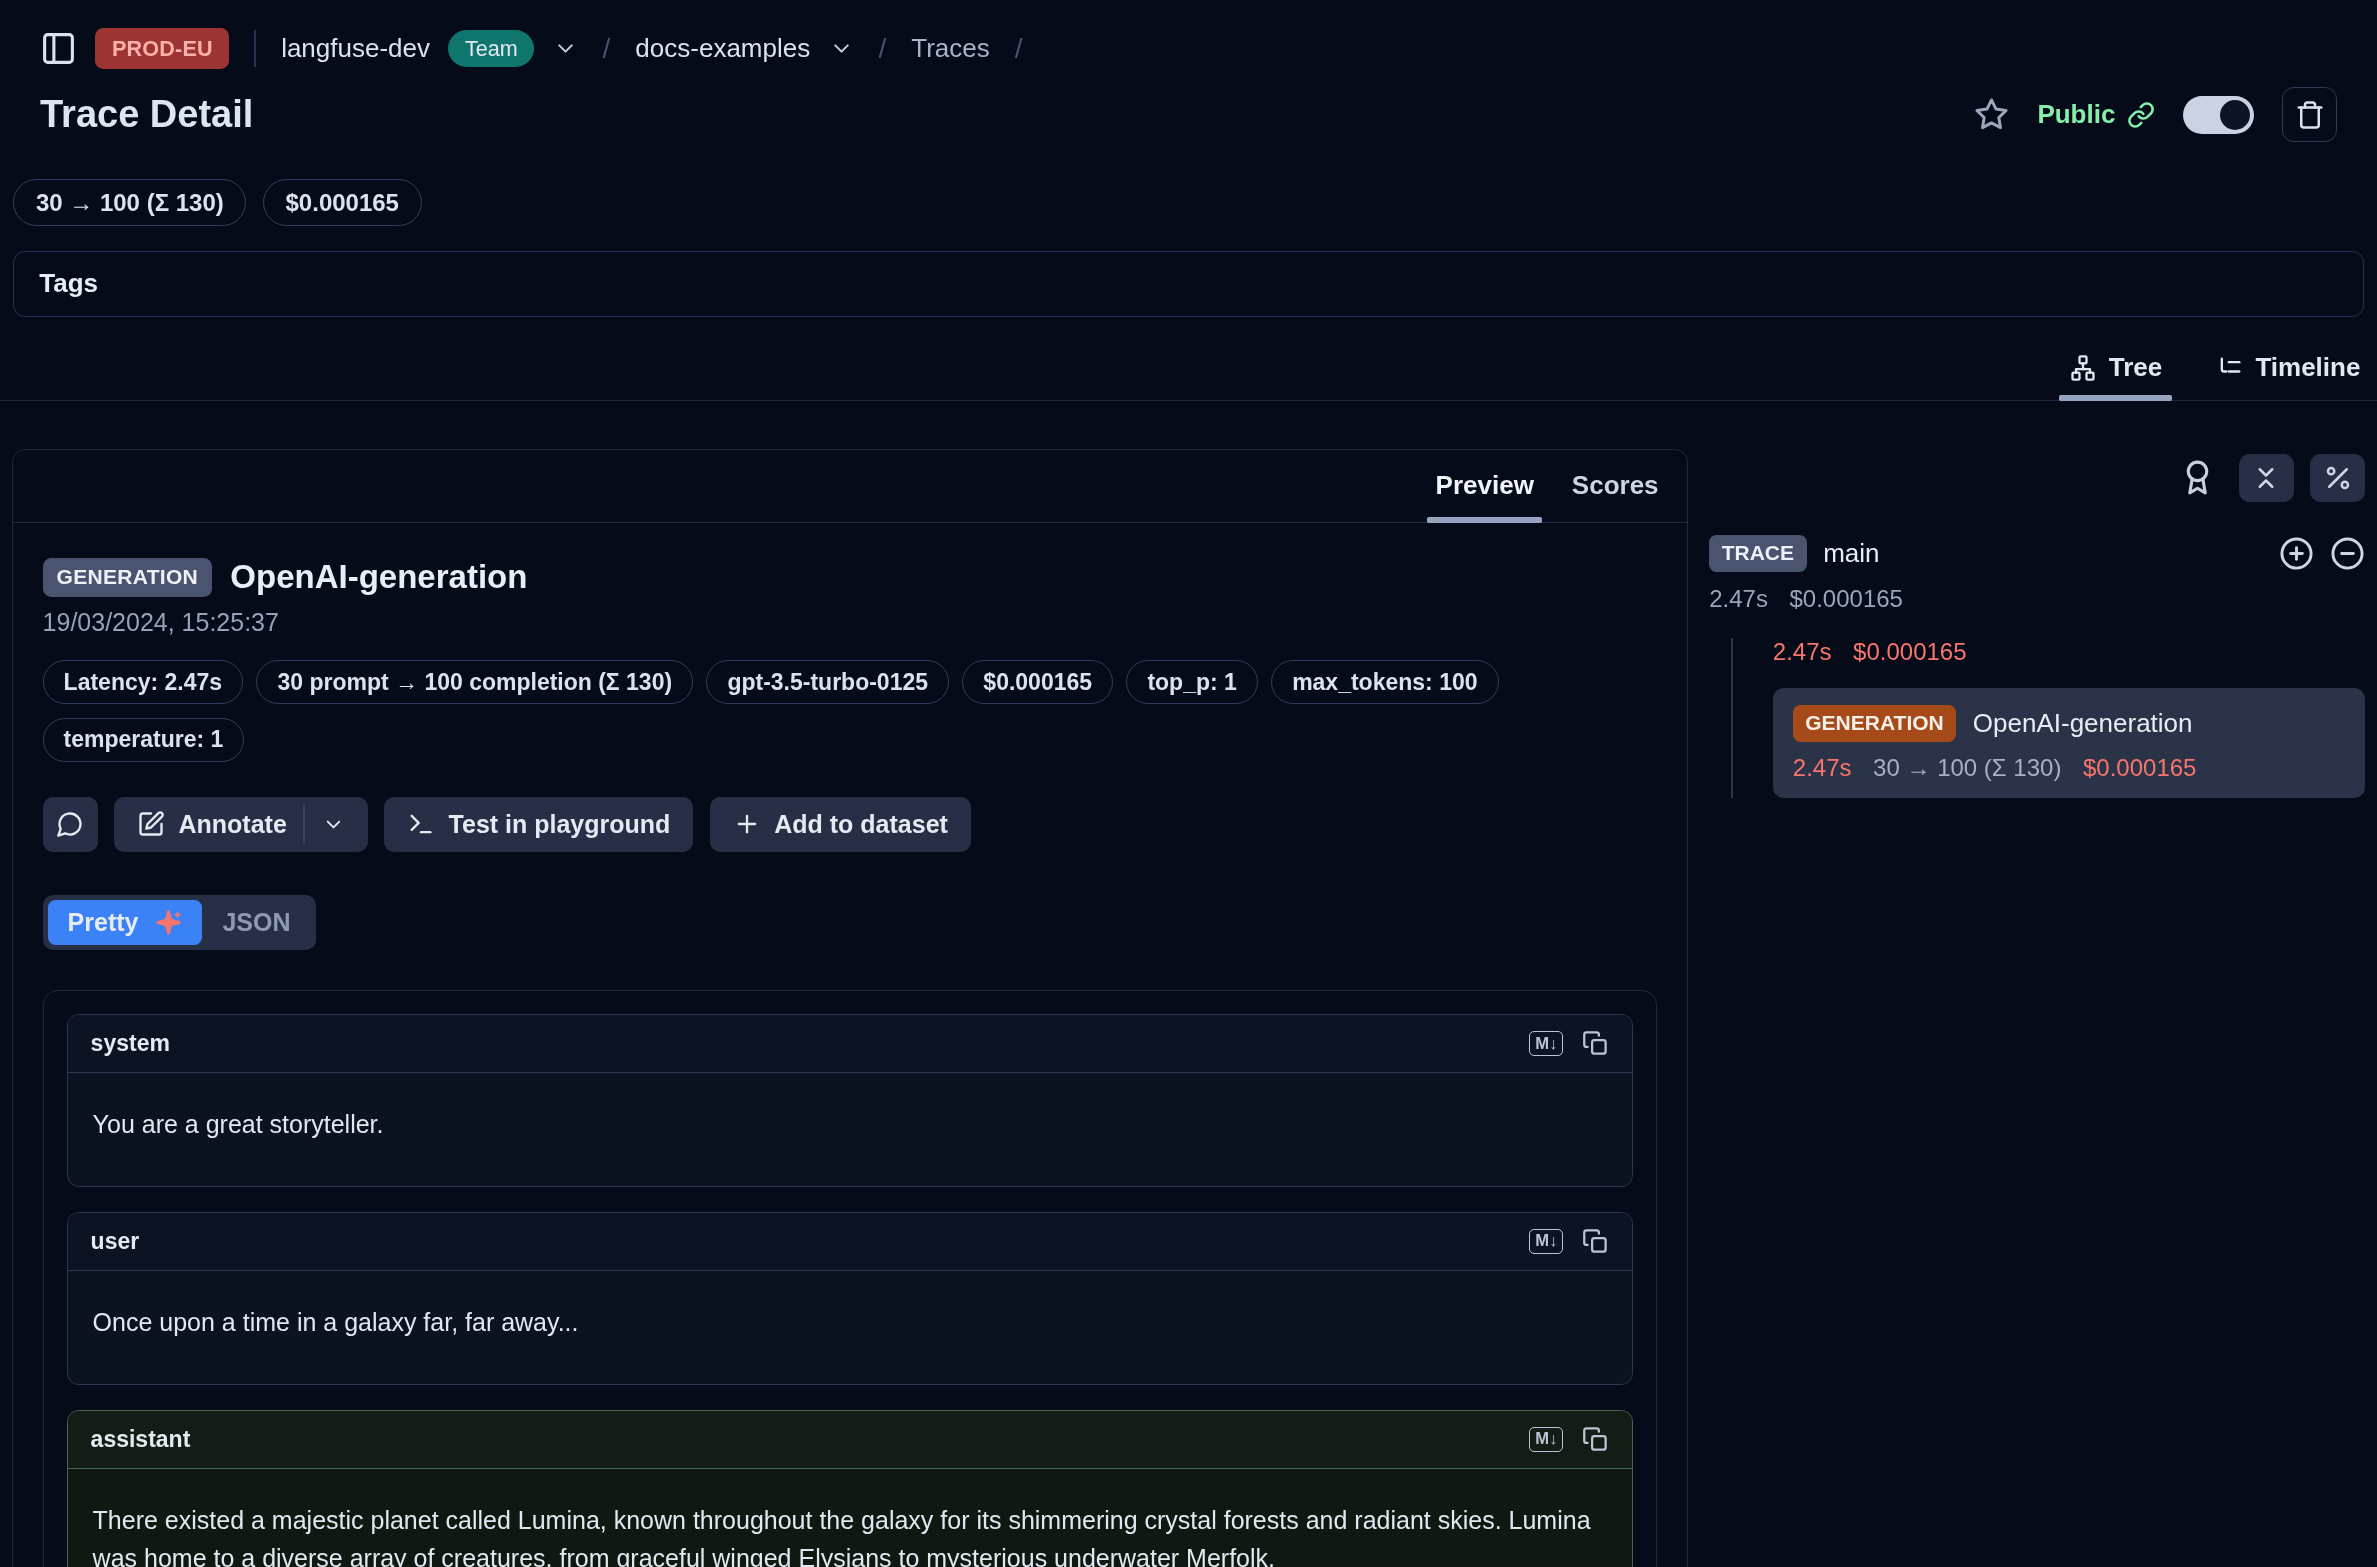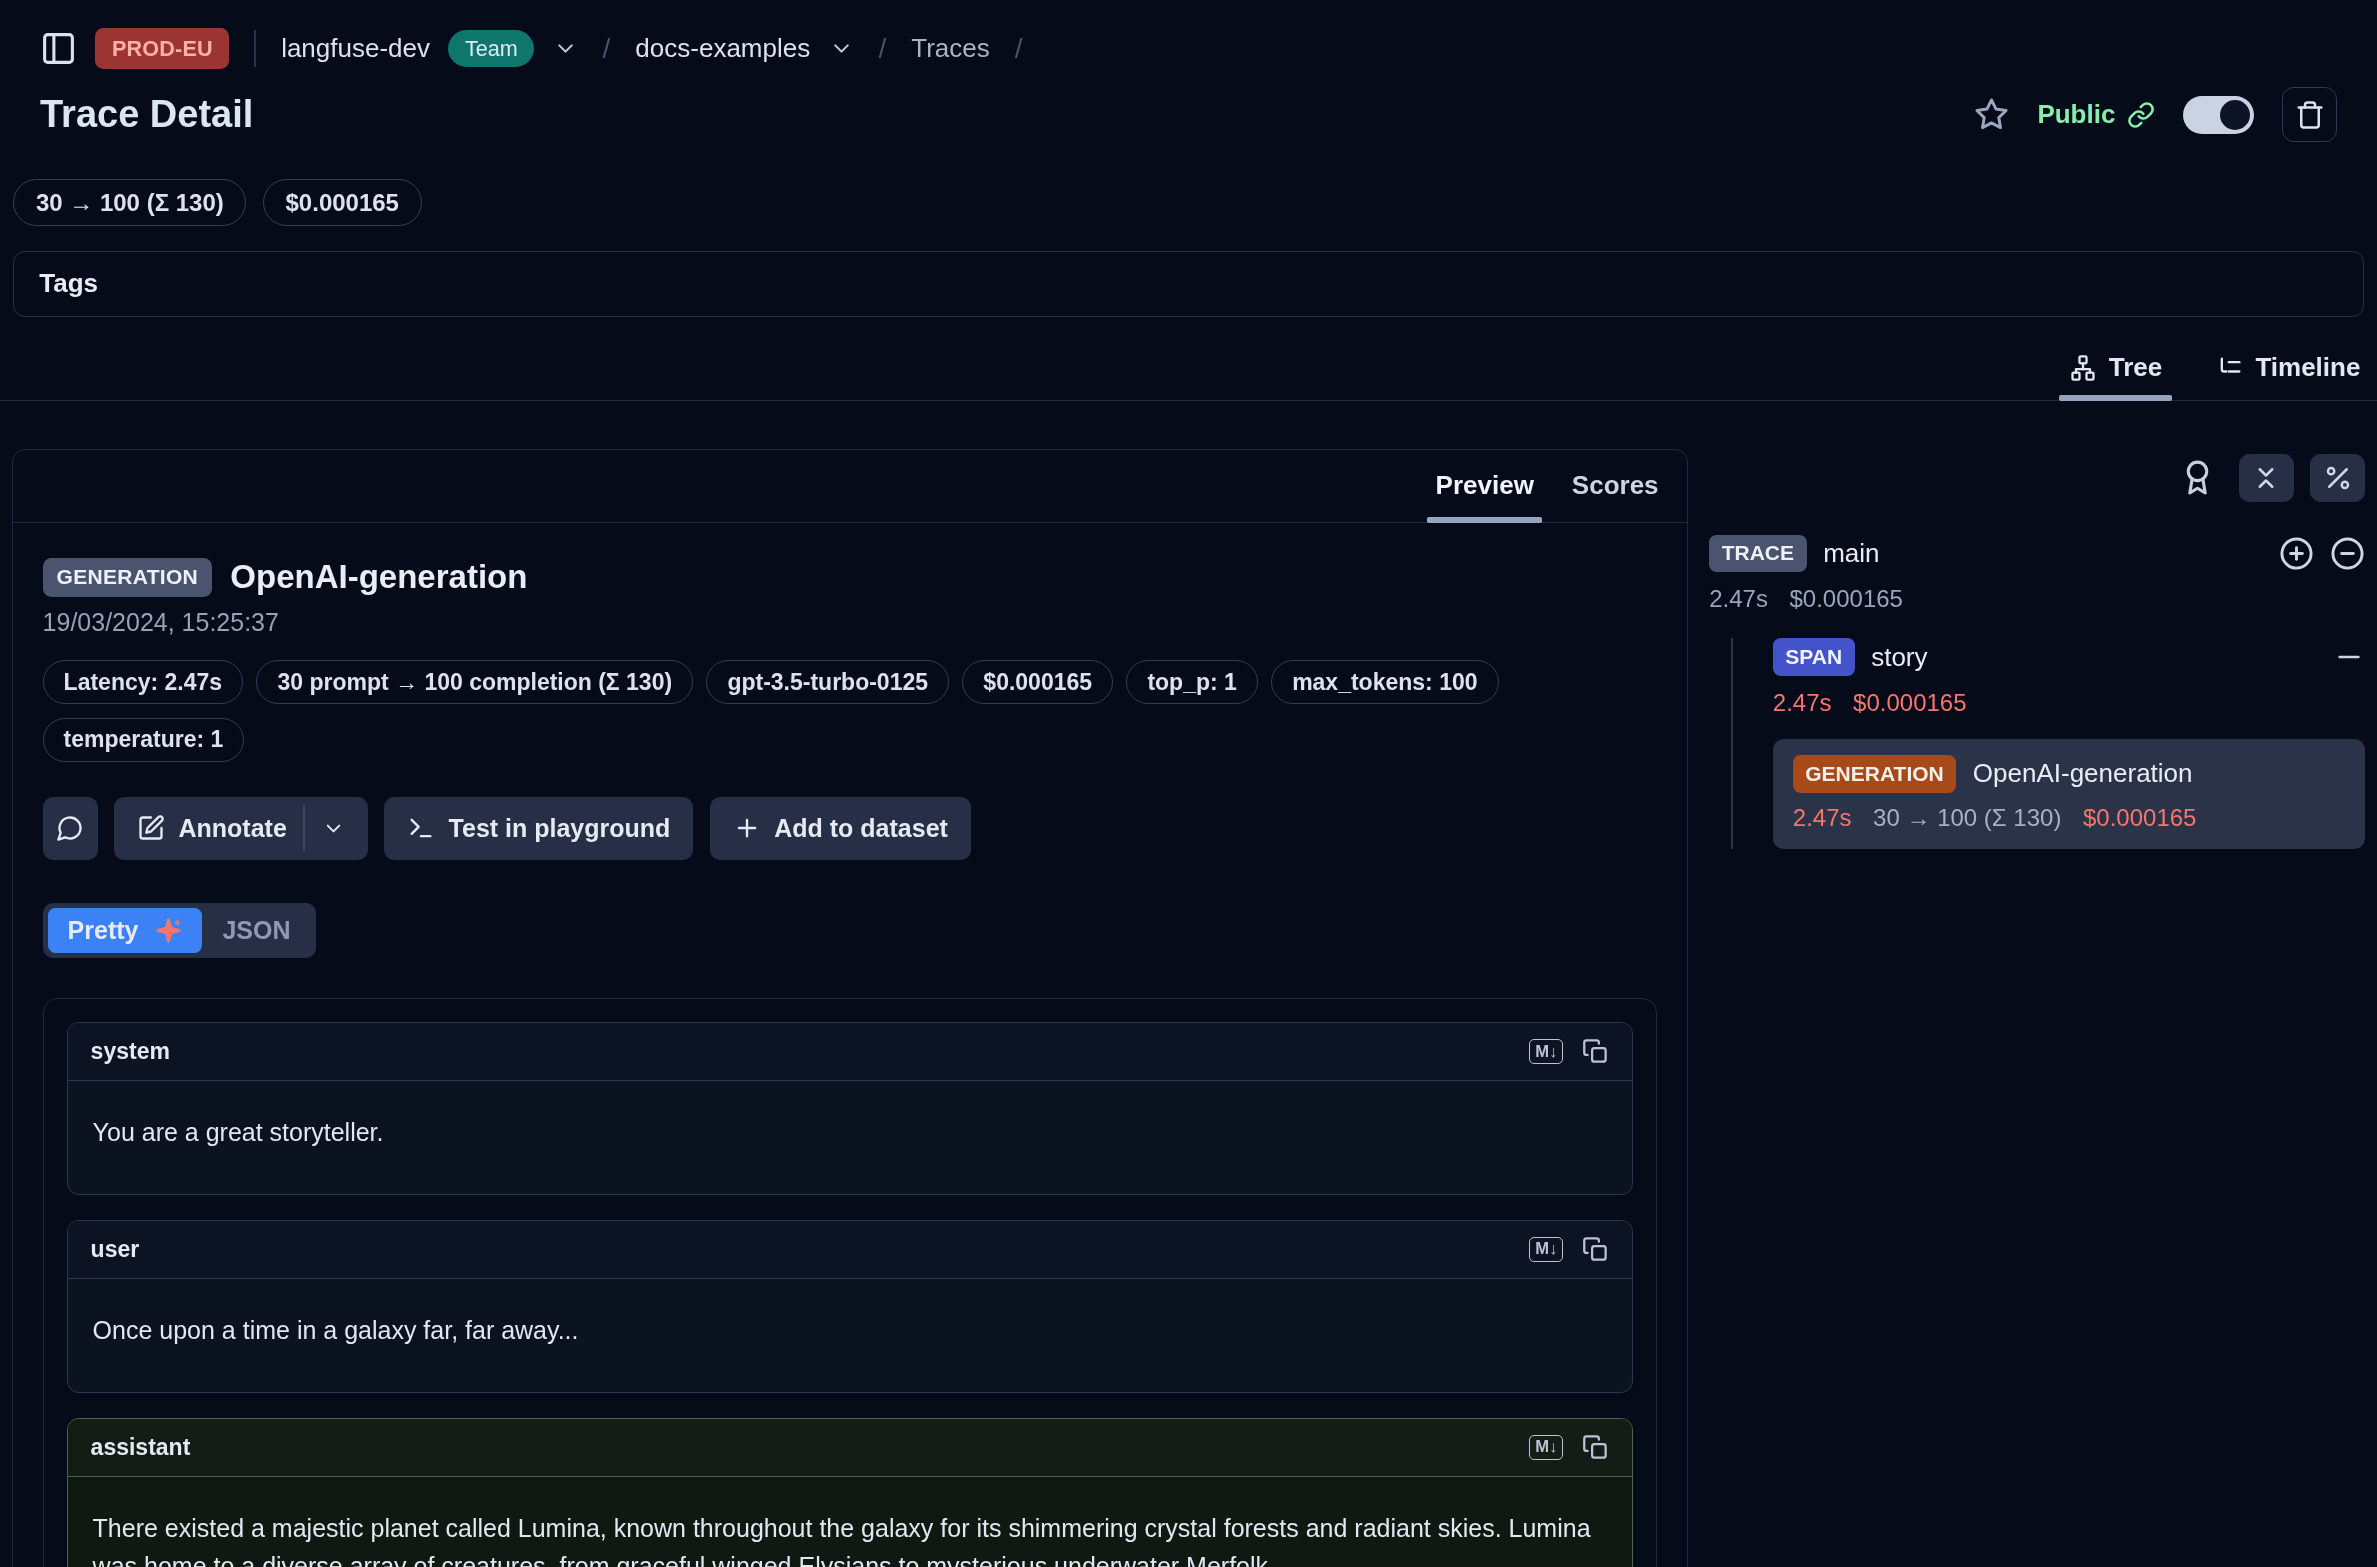--- a/index.html
+++ b/index.html
@@ -66,21 +66,21 @@
   .obs-title { font-size:33px; font-weight:700; color:#e9eef6; }
   .obs-time { margin-top:11.6px; color:#95a2b8; font-size:25px; }
 
   .pills { display:flex; flex-wrap:wrap; gap:13.3px; margin-top:23px; }
   .pills + .pills { margin-top:13.3px; }
   .obs-pill { border:1.7px solid #2e3d59; border-radius:830px; padding:7.5px 20px; font-size:23px;
     font-weight:700; color:#dce3ef; white-space:nowrap; }
 
   .actions { display:flex; align-items:stretch; gap:16.6px; margin-top:35px; }
   .btn { background:#272f46; border-radius:10px; display:flex; align-items:center; gap:13.3px;
-    padding:0 23px; height:63px; font-size:25px; font-weight:600; color:#e5eaf3; cursor:pointer; }
+    padding:0 23px; height:55px; font-size:25px; font-weight:600; color:#e5eaf3; cursor:pointer; }
   .btn.icon-only { width:55px; padding:0; justify-content:center; }
   .btn .bdiv { width:1.7px; align-self:stretch; background:#3d475f; margin:8.3px 3.3px; }
 
   .fmt-toggle { display:inline-flex; align-items:center; background:#272f46; border-radius:10px;
     padding:5px; margin-top:43px; }
   .fmt-seg { display:flex; align-items:center; gap:11.6px; padding:8.3px 20px; border-radius:7.5px;
     font-size:25px; font-weight:600; color:#8e9ab3; cursor:pointer; }
   .fmt-seg.active { background:#3b82f6; color:#e7ecf4;gap:17px; }
 
   .messages { margin-top:40px; border:1.7px solid #1f2a42; border-radius:15px; padding:23px;
@@ -402,30 +402,20 @@
               <path d="M8 12h8"></path>
             </svg>
         </span>
       </div>
       <div class="node-metrics">
         <span>2.47s</span>
         <span>$0.000165</span>
       </div>
 
       <div class="children">
-        <div class="node-row">
-          <span class="badge-span">SPAN</span>
-          <span class="node-name">story</span>
-          <span class="spacer"></span>
-          <span class="ic circ-ic">
-            <svg width="32" height="32" viewBox="0 0 24 24" fill="none" stroke="currentColor" stroke-width="2" stroke-linecap="round">
-                <path d="M5 12h14"></path>
-              </svg>
-          </span>
-        </div>
         <div class="node-metrics red">
           <span>2.47s</span>
           <span>$0.000165</span>
         </div>
 
         <div class="gen-box">
           <div class="node-row">
             <span class="badge-gen">GENERATION</span>
             <span class="node-name">OpenAI-generation</span>
           </div>

